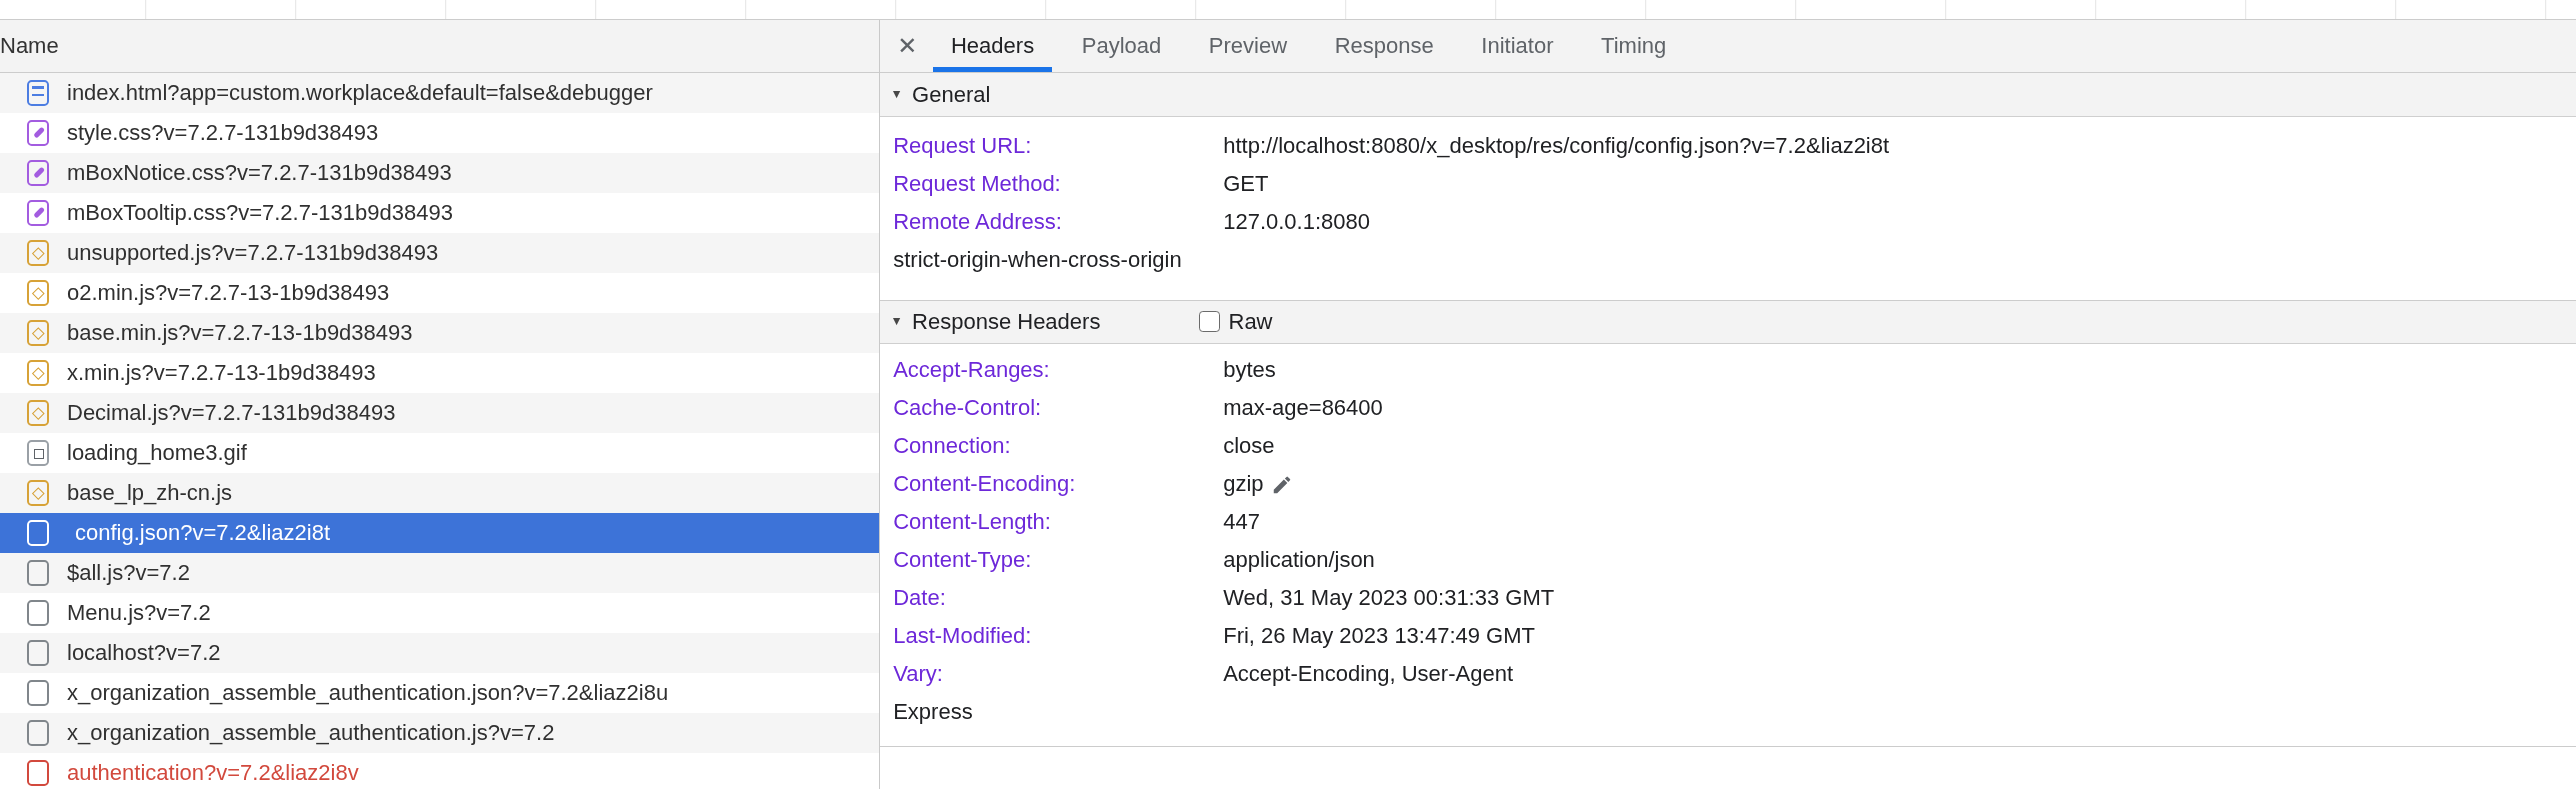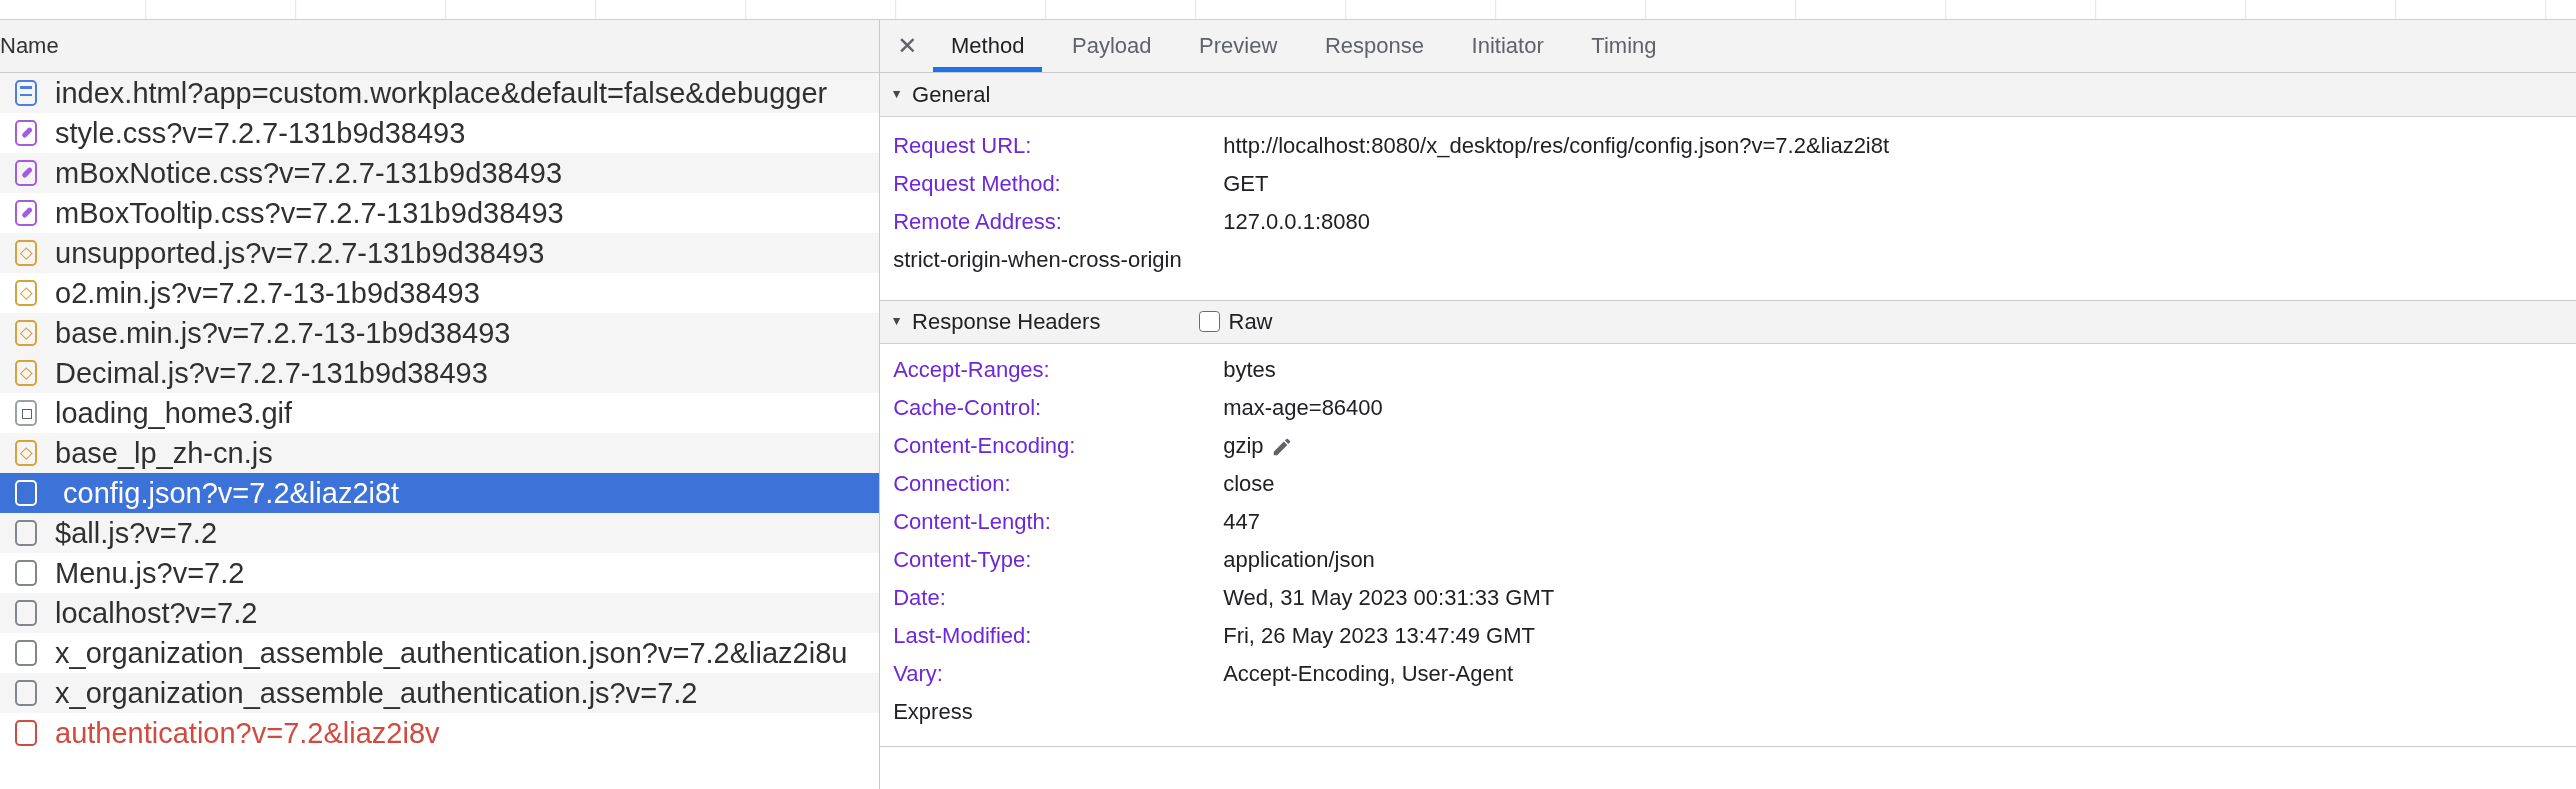--- a/index.html
+++ b/index.html
@@ -35,22 +35,22 @@
   .col-header {
     height: 53px;
     background: #f3f3f3;
     border-bottom: 1.9px solid #cccccc;
     display: flex; align-items: center;
     font-size: 22px; color: #333333;
   }
   .req-row {
     height: 40px;
     display: flex; align-items: center;
-    padding-left: 15px;
-    font-size: 29px; color: #303030;
+    padding-left: 27px;
+    font-size: 22px; color: #303030;
     white-space: nowrap; overflow: hidden;
     cursor: default;
   }
   .req-row.stripe { background: #f5f5f5; }
   .req-row.selected { background: #3d73d8; color: #ffffff; gap: 8px; }
   .req-row.error { color: #d2493d; }
   .req-label { overflow: hidden; text-overflow: ellipsis; }
 
   
   .ficon {
@@ -196,20 +196,24 @@
           <span class="req-label">unsupported.js?v=7.2.7-131b9d38493</span>
         </div>
         <div class="req-row">
           <span class="ficon ficon-js"></span>
           <span class="req-label">o2.min.js?v=7.2.7-13-1b9d38493</span>
         </div>
         <div class="req-row stripe">
           <span class="ficon ficon-js"></span>
           <span class="req-label">base.min.js?v=7.2.7-13-1b9d38493</span>
         </div>
+        <div class="req-row">
+          <span class="ficon ficon-js"></span>
+          <span class="req-label">x.min.js?v=7.2.7-13-1b9d38493</span>
+        </div>
         <div class="req-row stripe">
           <span class="ficon ficon-js"></span>
           <span class="req-label">Decimal.js?v=7.2.7-131b9d38493</span>
         </div>
         <div class="req-row">
           <span class="ficon ficon-img"></span>
           <span class="req-label">loading_home3.gif</span>
         </div>
         <div class="req-row stripe">
           <span class="ficon ficon-js"></span>
@@ -244,21 +248,21 @@
           <span class="req-label">authentication?v=7.2&amp;liaz2i8v</span>
         </div>
       </div>
   </aside>
 
   <main class="detail-panel">
     <div class="tabbar">
       <span class="close-btn">✕</span>
       <div class="tabs" id="tabs">
           <div class="tab active">
-            <span>Method</span>
+            <span>Headers</span>
           </div>
           <div class="tab">
             <span>Payload</span>
           </div>
           <div class="tab">
             <span>Preview</span>
           </div>
           <div class="tab">
             <span>Response</span>
           </div>
@@ -316,35 +320,35 @@
             <span>bytes</span>
           </span>
         </div>
         <div class="kv-row">
           <span class="hlabel">Cache-Control:</span>
           <span class="hvalue">
             <span>max-age=86400</span>
           </span>
         </div>
         <div class="kv-row">
+          <span class="hlabel">Connection:</span>
+          <span class="hvalue">
+            <span>close</span>
+          </span>
+        </div>
+        <div class="kv-row">
           <span class="hlabel">Content-Encoding:</span>
           <span class="hvalue">
             <span>gzip</span>
   <svg class="pencil" width="22" height="22" viewBox="0 0 24 24">
     <path fill="#5f6368" d="M3 17.25V21h3.75L17.81 9.94l-3.75-3.75L3 17.25zM20.71 7.04a.996.996 0 0 0 0-1.41l-2.34-2.34a.996.996 0 0 0-1.41 0l-1.83 1.83 3.75 3.75 1.83-1.83z"></path>
   </svg>
 </span>
         </div>
         <div class="kv-row">
-          <span class="hlabel">Connection:</span>
-          <span class="hvalue">
-            <span>close</span>
-          </span>
-        </div>
-        <div class="kv-row">
           <span class="hlabel">Content-Length:</span>
           <span class="hvalue">
             <span>447</span>
           </span>
         </div>
         <div class="kv-row">
           <span class="hlabel">Content-Type:</span>
           <span class="hvalue">
             <span>application/json</span>
           </span>

